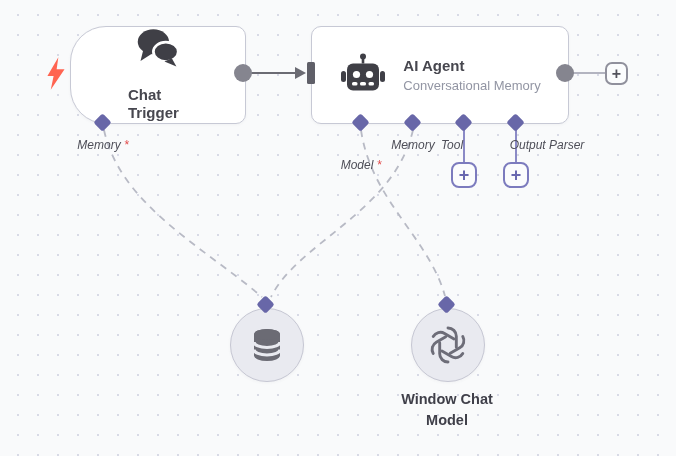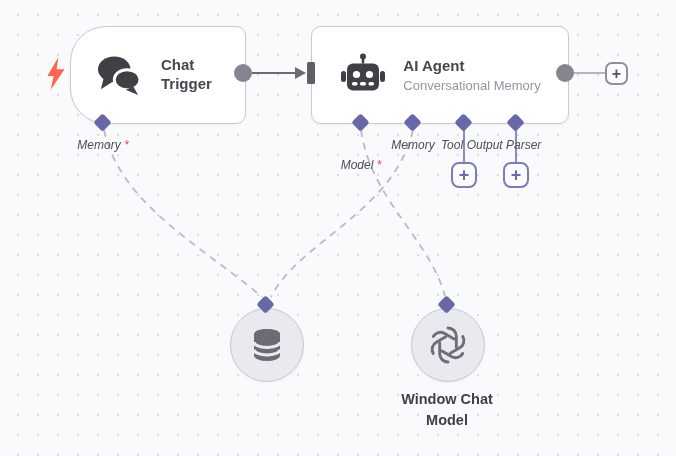--- a/index.html
+++ b/index.html
@@ -10,21 +10,21 @@
     background-image:radial-gradient(circle, #d8dae6 1.2px, transparent 1.3px);
     background-size:20px 20px;
     background-position:8px 5px;
   }
   svg.wires{position:absolute;left:0;top:0;z-index:1;}
   .node{
     position:absolute;background:#ffffff;border:1px solid #c7c9d5;
     box-shadow:0 1px 3px rgba(70,70,90,0.05);z-index:2;
     display:flex;align-items:center;justify-content:center;
   }
-  .node-chat-trigger{left:70px;top:26px;width:174px;height:96px;border-radius:36px 10px 10px 36px;gap:18px;}
+  .node-chat-trigger{left:70px;top:26px;width:174px;height:96px;border-radius:36px 10px 10px 36px;gap:18px;flex-direction:column;}
   .node-ai-agent{left:311px;top:26px;width:256px;height:96px;border-radius:10px;gap:16px;}
   .node-title{font-size:15px;font-weight:bold;color:#47474f;line-height:1.25;}
   .ct-title{width:60px;}
   .node-subtitle{font-size:13px;color:#9295a3;margin-top:2px;}
   .round-node{
     position:absolute;width:72px;height:72px;border-radius:50%;
     background:#e9eaf0;border:1.5px solid #c6c7d3;z-index:2;
     display:flex;align-items:center;justify-content:center;
     box-shadow:0 1px 3px rgba(70,70,90,0.05);
   }
@@ -139,21 +139,21 @@
   <div class="port-label" style="left:361px;margin-top:20px;">
     <span>Model</span>
     <span class="req">*</span>
   </div>
   <div class="port-label" style="left:413px;">
     <span>Memory</span>
   </div>
   <div class="port-label" style="left:452px;">
     <span>Tool</span>
   </div>
-  <div class="port-label" style="left:504px;">
+  <div class="port-label" style="left:547px;">
     <span>Output Parser</span>
   </div>
 
   <div class="plus-btn plus-purple plus-tool">+</div>
   <div class="plus-btn plus-purple plus-parser">+</div>
 
   <div class="round-node node-wbm">
     <svg width="32" height="34" viewBox="0 0 32 34">
       <path d="M3 6.5 a13 5.5 0 0 1 26 0 V27.5 a13 5.5 0 0 1 -26 0 Z" fill="#6b6b74"></path>
       <ellipse cx="16" cy="6.5" rx="13" ry="5.5" fill="#6b6b74"></ellipse>

